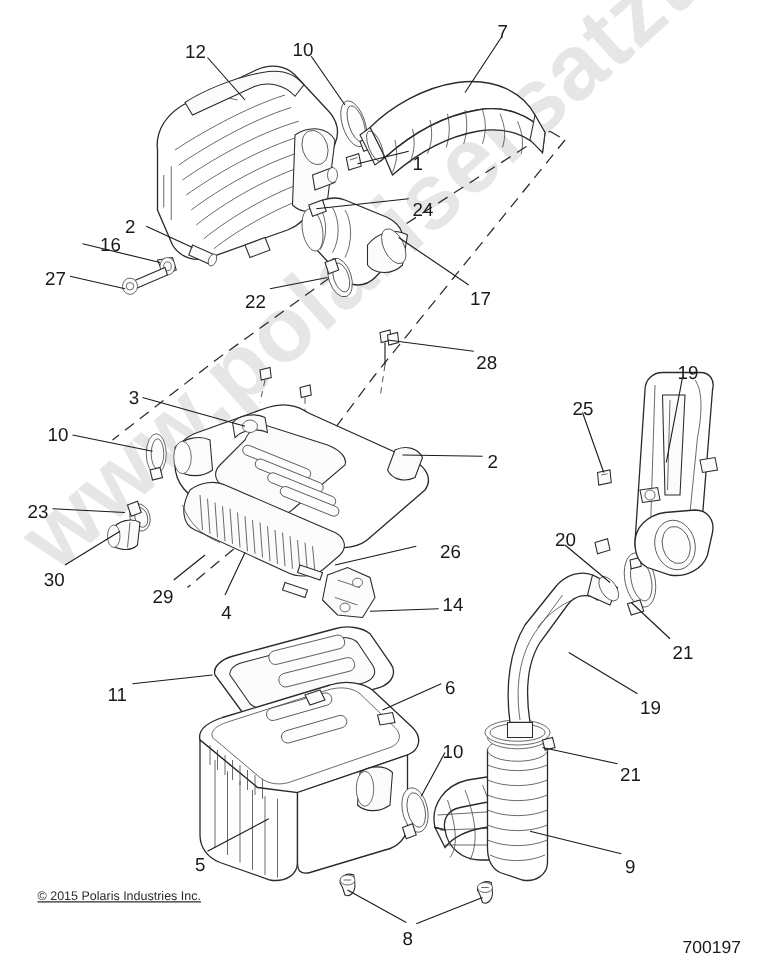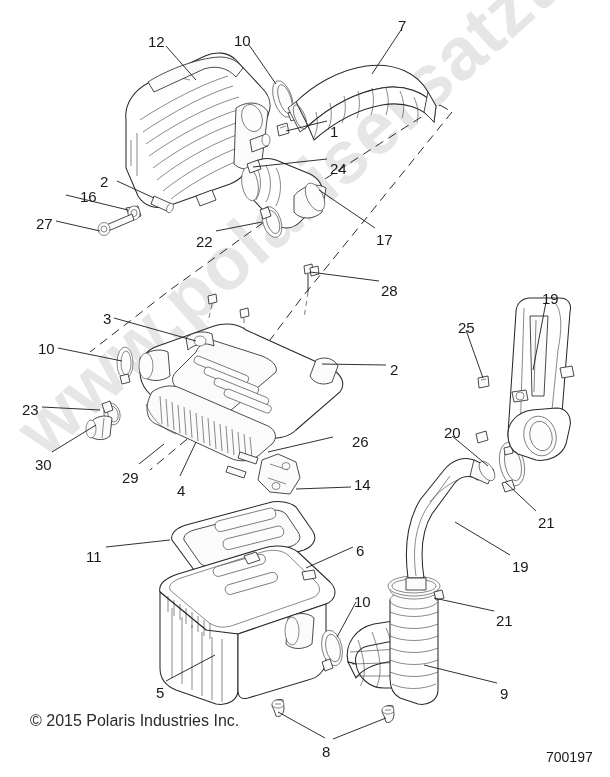--- a/index.html
+++ b/index.html
@@ -54,24 +54,25 @@
     font-family: "Liberation Sans", sans-serif;
     font-size: 15px;
     color: #1a1a1a;
     white-space: nowrap;
     line-height: 1;
   }
   #footer-copyright {
     position: absolute;
     left: 30px;
     top: 712px;
-    font-size: 16px;
+    font-size: 10px;
     color: #2b2b2b;
     z-index: 25;
     white-space: nowrap;
+    text-decoration: underline;
   }
   #footer-partnumber {
     position: absolute;
     left: 530px;
     top: 749px;
     font-size: 14px;
     color: #1a1a1a;
     z-index: 25;
     white-space: nowrap;
     margin-left: 16px;

